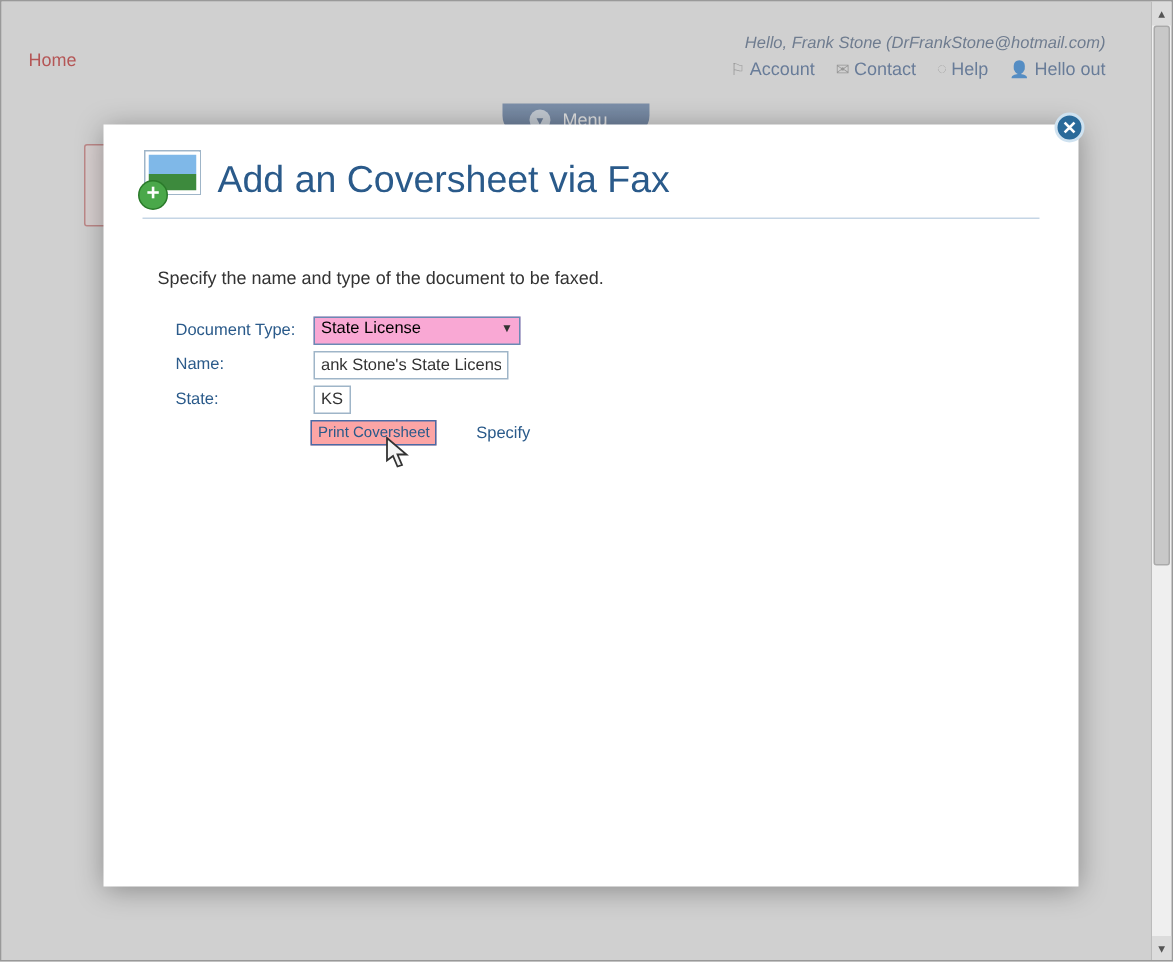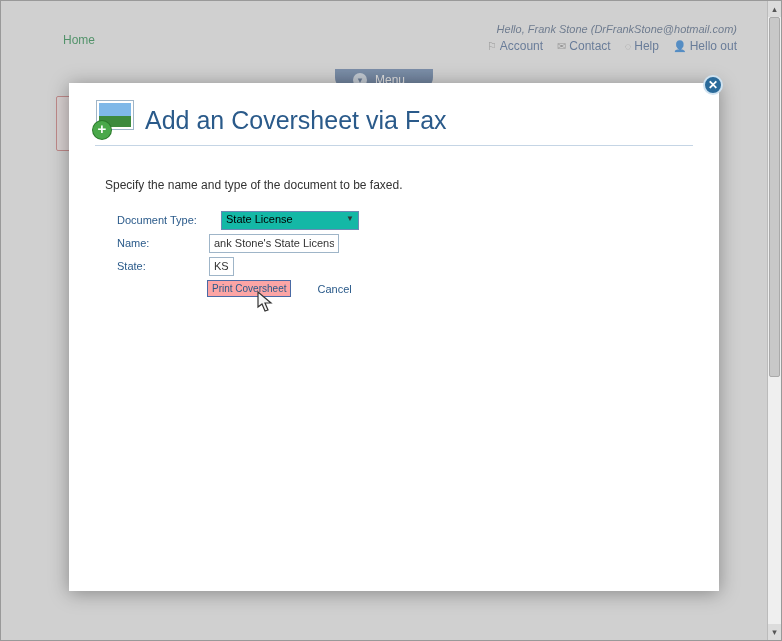--- a/index.html
+++ b/index.html
@@ -35,23 +35,22 @@
       gap: 14px;
       align-items: center;
       color: #3a5a8a;
       font-size: 12px;
     }
     .topnav .nav-item { display: flex; align-items: center; gap: 3px; cursor: pointer; }
     .home-link {
       position: absolute;
       top: 32px;
       left: 18px;
-      color: #15803d;
-      font-size: 12px;
-      margin-left: 44px;
+      color: #b91c1c;
+      font-size: 12px;
     }
     .reviewer-msg {
       position: absolute;
       top: 60px;
       left: 18px;
       color: #3a5a8a;
       font-size: 11px;
       text-decoration: underline dotted;
     }
     .menu-tab {
@@ -201,25 +200,25 @@
     }
     .form-label {
       width: 92px;
       color: #2a5a8a;
       font-size: 11px;
     }
     .select-box {
       width: 138px;
       height: 19px;
       border: 1px solid #6a8ab5;
-      background: #14b8a6;
+      background: #f9a8d4;
       font-size: 11px;
       padding: 1px 16px 1px 4px;
       position: relative;
-      margin-left: 12px;
+      margin-left: 0;
     }
     .select-box::after {
       content: "▼";
       position: absolute;
       right: 4px;
       top: 2px;
       font-size: 8px;
       color: #333;
     }
     .text-input {
@@ -328,21 +327,21 @@
       <div class="form-row">
         <div class="form-label">Name:</div>
         <input class="text-input name" value="ank Stone's State License" style="">
       </div>
       <div class="form-row">
         <div class="form-label">State:</div>
         <input class="text-input state" value="KS" style="">
       </div>
       <div class="action-row">
         <button class="print-btn">Print Coversheet</button>
-        <span class="cancel-link">Cancel</span>
+        <span class="cancel-link">Specify</span>
       </div>
     </div>
   </div>
 </div>
 
 <svg class="cursor" width="18" height="22" viewBox="0 0 18 22">
   <path d="M1 1 L1 16 L5 13 L8 20 L11 19 L8 12 L14 12 Z" fill="#f5f5f5" stroke="#333" stroke-width="1.2"></path>
 </svg>
 
 </body></html>

